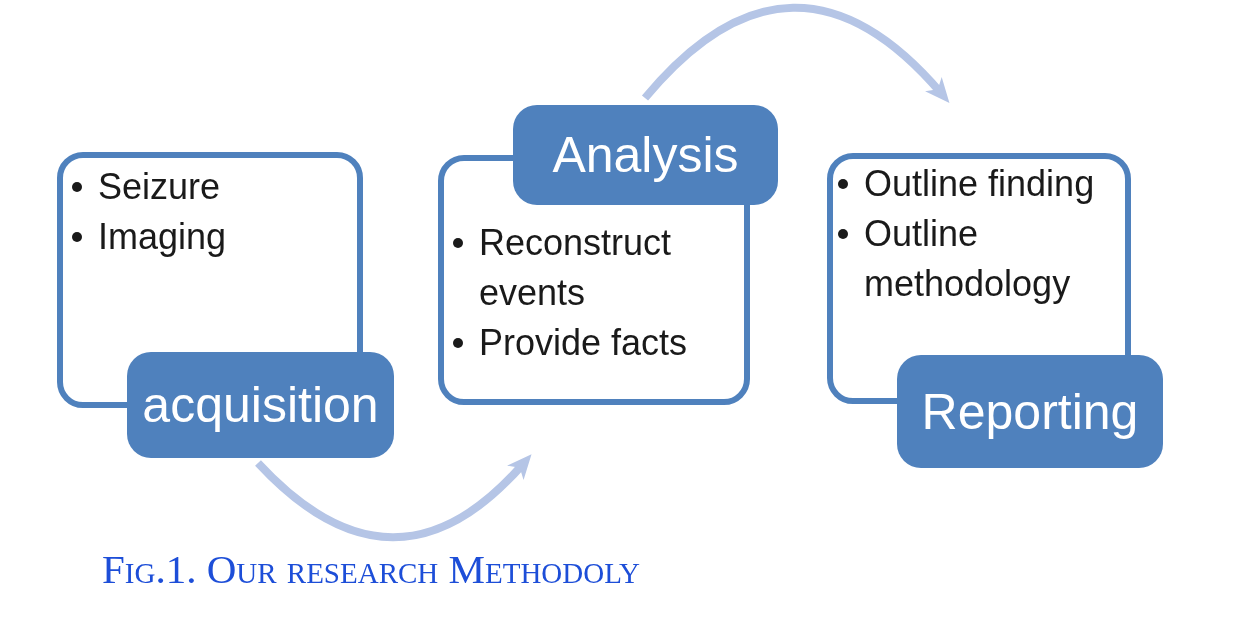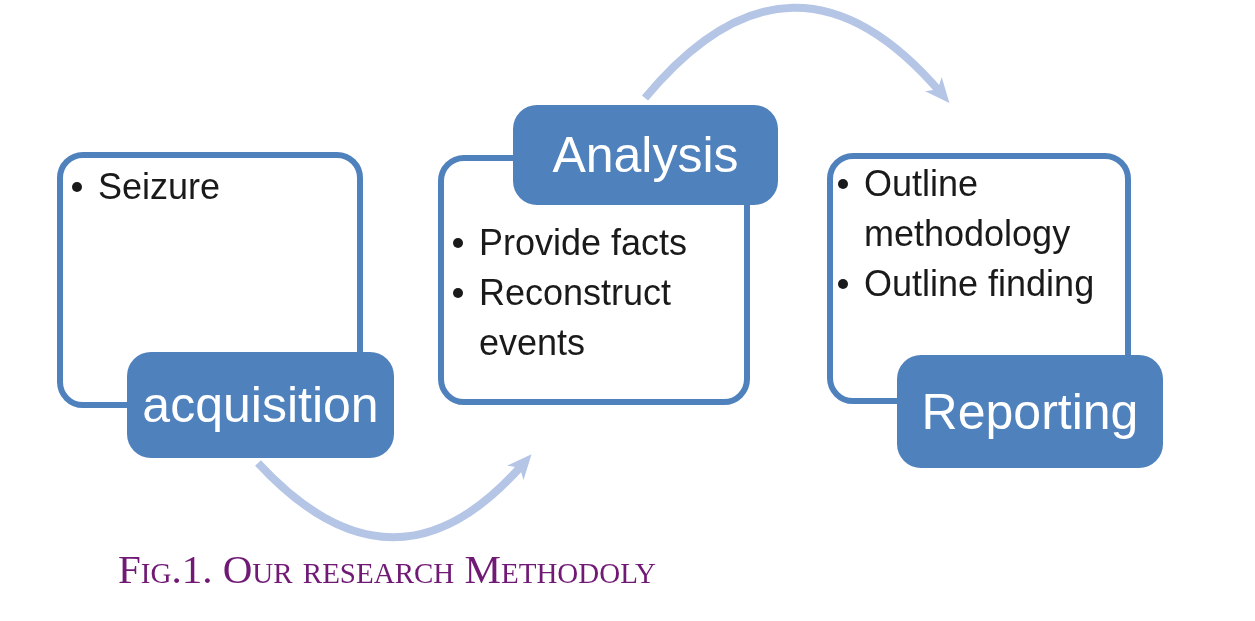--- a/index.html
+++ b/index.html
@@ -66,26 +66,26 @@
     background: var(--text-ink);
     margin: 20px 16px 0 0;
   }
   .bullet-text {
     font-size: 36px;
     line-height: 50px;
     color: var(--text-ink);
   }
   .caption {
     position: absolute;
-    left: 118px;
+    left: 102px;
     top: 545px;
     font-family: "Liberation Serif", serif;
     font-variant: small-caps;
     font-size: 41px;
-    color: #701a75;
+    color: #1d4ed8;
     white-space: nowrap;
   }
 </style>
 </head>
 <body>
 
 <div class="canvas">
 
   <svg class="arrow-layer" viewBox="0 0 1255 621" xmlns="http://www.w3.org/2000/svg">
     <defs>
@@ -96,44 +96,48 @@
     <path class="arrow-path" d="M645,98 Q793,-80 941,93" marker-end="url(#ah)"></path>
     <path class="arrow-path" d="M258,463 Q395,611 523,464" marker-end="url(#ah)"></path>
   </svg>
 
   <div class="panel panel-1"></div>
   <ul class="bullets bullets-1">
     <li class="bullet-item">
       <span class="dot"></span>
       <span class="bullet-text">Seizure</span>
     </li>
+    <li class="bullet-item">
+      <span class="dot"></span>
+      <span class="bullet-text">Imaging</span>
+    </li>
   </ul>
   <div class="tab tab-1">acquisition</div>
 
   <div class="panel panel-2"></div>
   <ul class="bullets bullets-2">
     <li class="bullet-item">
       <span class="dot"></span>
-      <span class="bullet-text">Provide facts</span>
+      <span class="bullet-text">Reconstruct events</span>
     </li>
     <li class="bullet-item">
       <span class="dot"></span>
-      <span class="bullet-text">Reconstruct events</span>
+      <span class="bullet-text">Provide facts</span>
     </li>
   </ul>
   <div class="tab tab-2">Analysis</div>
 
   <div class="panel panel-3"></div>
   <ul class="bullets bullets-3">
     <li class="bullet-item">
       <span class="dot"></span>
-      <span class="bullet-text">Outline methodology</span>
+      <span class="bullet-text">Outline finding</span>
     </li>
     <li class="bullet-item">
       <span class="dot"></span>
-      <span class="bullet-text">Outline finding</span>
+      <span class="bullet-text">Outline methodology</span>
     </li>
   </ul>
   <div class="tab tab-3">Reporting</div>
 
   <div class="caption">Fig.1. Our research Methodoly</div>
 
 </div>
 
 </body></html>

